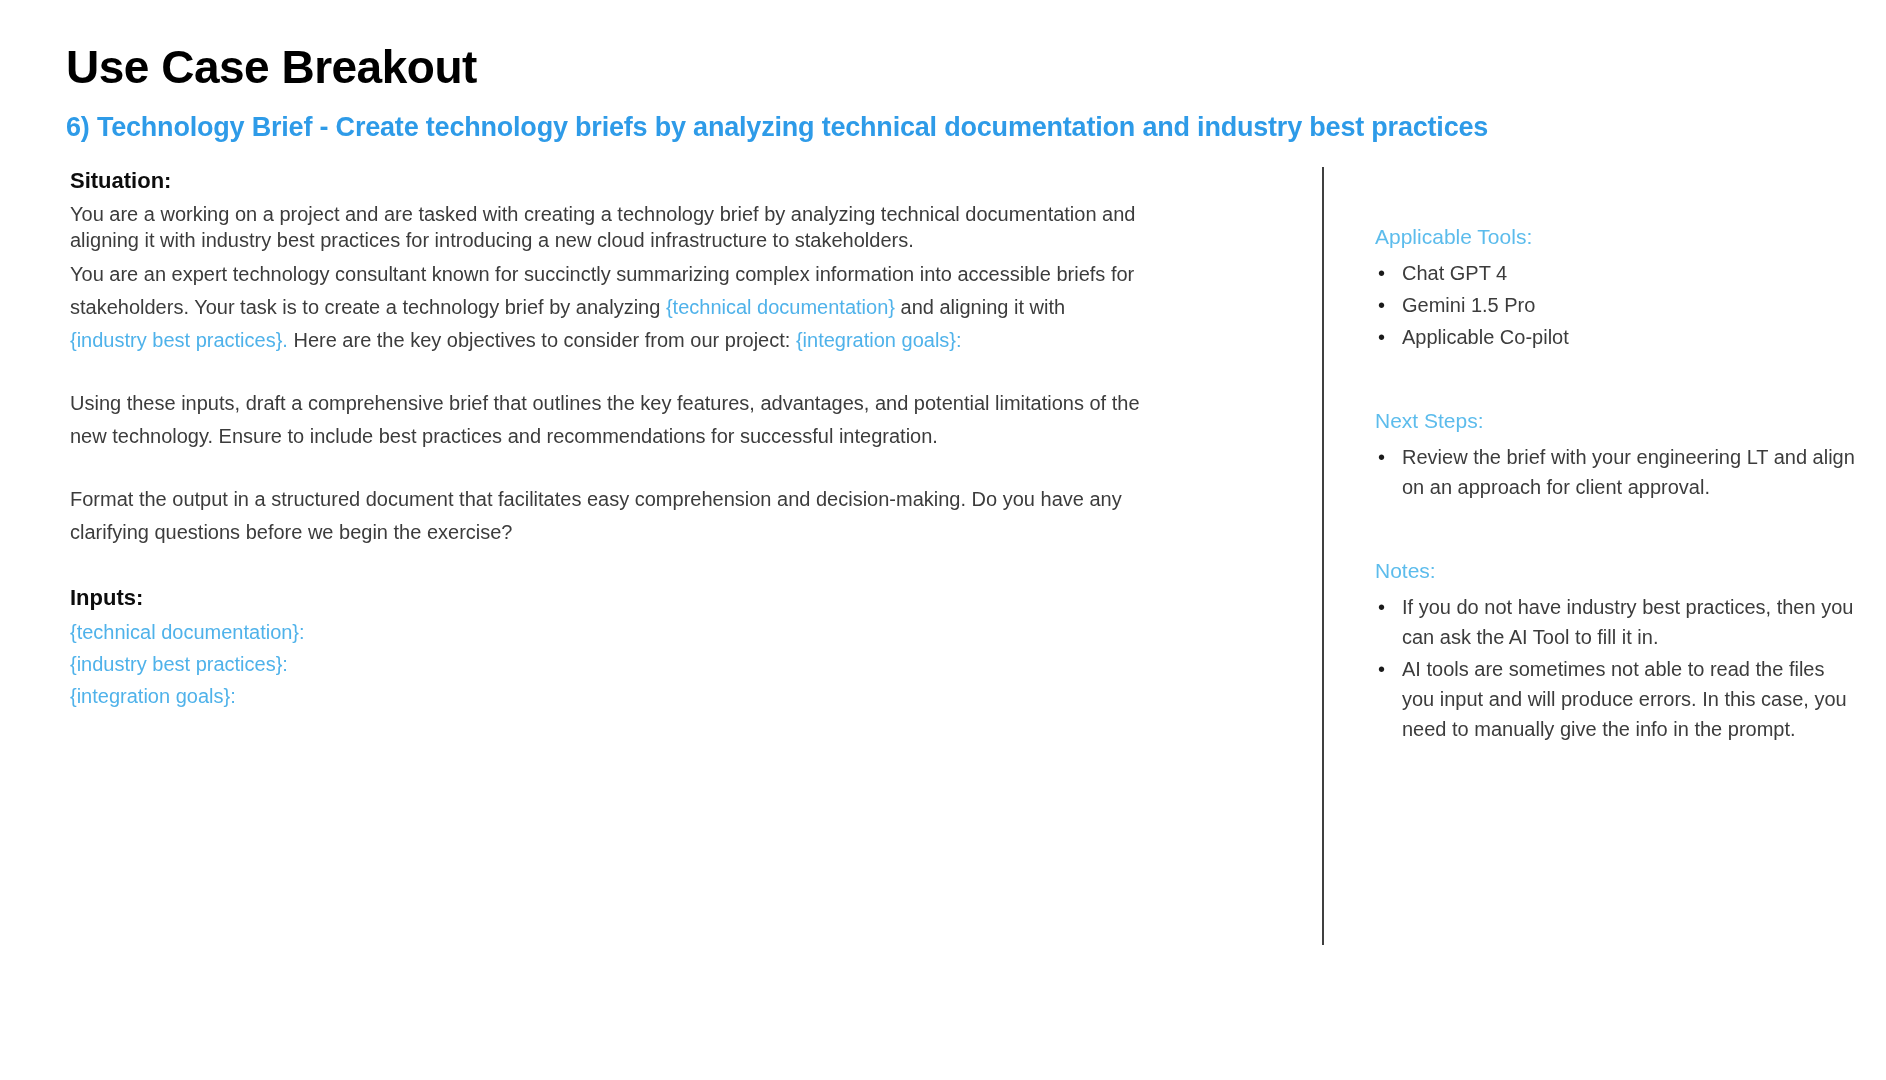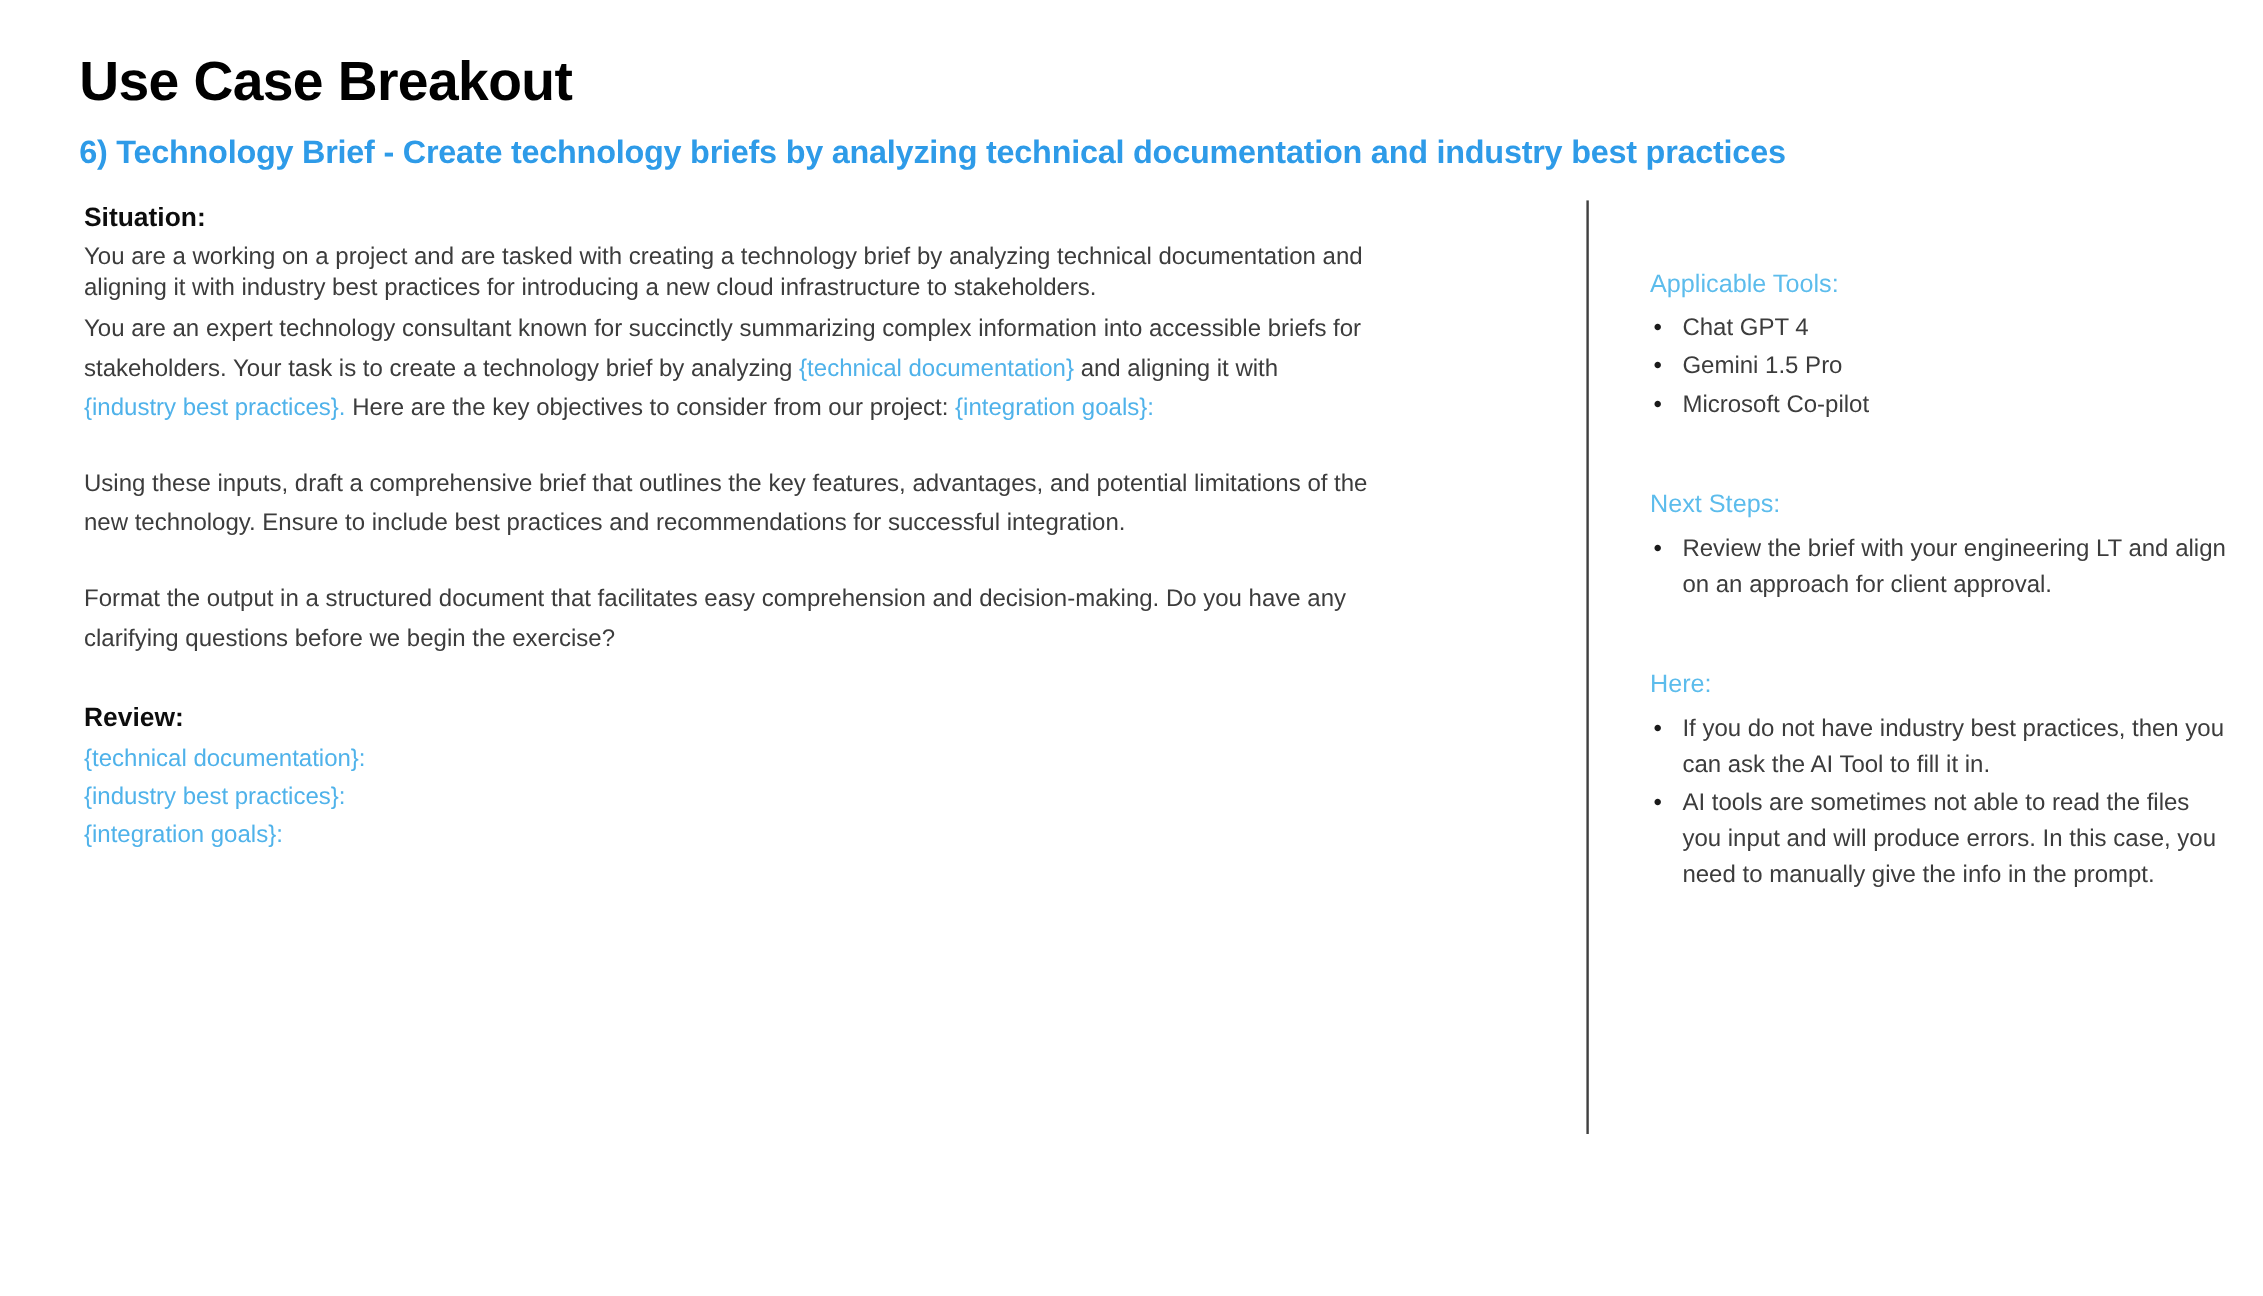--- a/index.html
+++ b/index.html
@@ -123,52 +123,52 @@
 
       <h3 class="block-heading">Situation:</h3>
       <p class="body-para para-width">You are a working on a project and are tasked with creating a technology brief by analyzing technical documentation and aligning it with industry best practices for introducing a new cloud infrastructure to stakeholders.</p>
 
       <p class="prompt-para para-width"><span>You are an expert technology consultant known for succinctly summarizing complex information into accessible briefs for stakeholders. Your task is to create a technology brief by analyzing </span><span class="blue">{technical documentation}</span><span> and aligning it with </span><span class="blue">{industry best practices}.</span><span> Here are the key objectives to consider from our project: </span><span class="blue">{integration goals}:</span></p>
 
       <p class="prompt-para para-width">Using these inputs, draft a comprehensive brief that outlines the key features, advantages, and potential limitations of the new technology. Ensure to include best practices and recommendations for successful integration.</p>
 
       <p class="prompt-para para-width">Format the output in a structured document that facilitates easy comprehension and decision-making. Do you have any clarifying questions before we begin the exercise?</p>
 
-      <h3 class="block-heading mt-section">Review:</h3>
+      <h3 class="block-heading mt-section">Inputs:</h3>
       <div class="inputs-list">
         <div class="input-line">{technical documentation}:</div>
         <div class="input-line">{industry best practices}:</div>
         <div class="input-line">{integration goals}:</div>
       </div>
 
     </div>
 
     <div class="v-divider"></div>
 
     <aside class="sidebar">
 
       <section class="sb-section">
         <h4 class="sb-heading">Applicable Tools:</h4>
         <ul class="sb-list">
           <li class="sb-item">Chat GPT 4</li>
           <li class="sb-item">Gemini 1.5 Pro</li>
-          <li class="sb-item">Microsoft Co-pilot</li>
+          <li class="sb-item">Applicable Co-pilot</li>
         </ul>
       </section>
 
 
       <section class="sb-section">
         <h4 class="sb-heading">Next Steps:</h4>
         <ul class="sb-list">
           <li class="sb-item">Review the brief with your engineering LT and align on an approach for client approval.</li>
         </ul>
       </section>
 
       <section class="sb-section">
-        <h4 class="sb-heading">Here:</h4>
+        <h4 class="sb-heading">Notes:</h4>
         <ul class="sb-list">
           <li class="sb-item">If you do not have industry best practices, then you can ask the AI Tool to fill it in.</li>
           <li class="sb-item">AI tools are sometimes not able to read the files you input and will produce errors. In this case, you need to manually give the info in the prompt.</li>
         </ul>
       </section>
 
     </aside>
 
   </div>
 </div>

